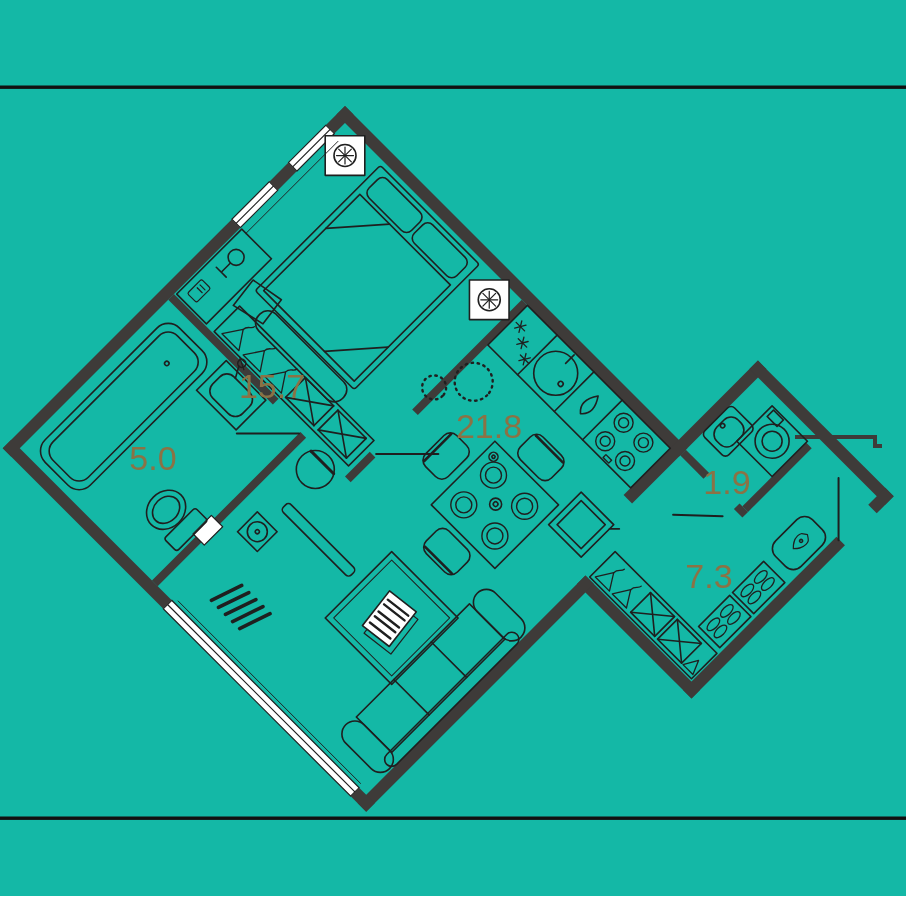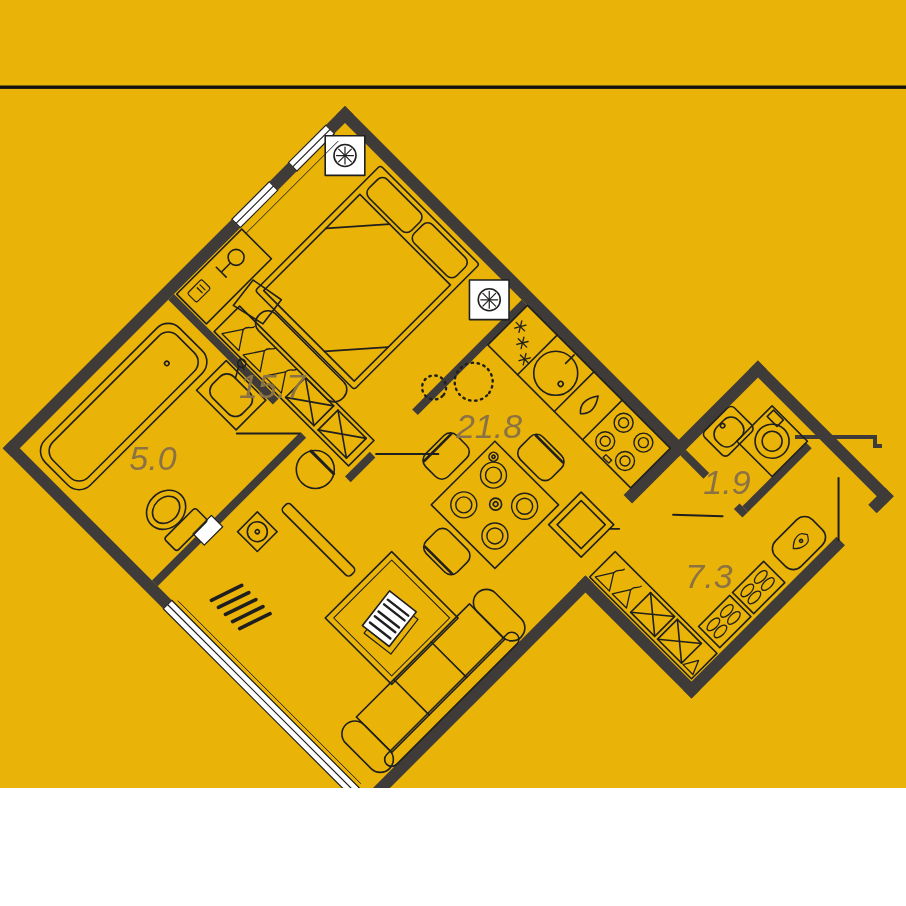--- a/index.html
+++ b/index.html
@@ -1,17 +1,17 @@
 <!DOCTYPE html>
 <html><head>
 <meta charset="utf-8">
 <style>
   html,body{margin:0;padding:0;background:#ffffff;}
-  .stage{width:906px;height:788px;position:relative;background:#eab308;overflow:hidden;
-         font-family:"Liberation Sans", sans-serif;font-style:italic;}
+  .stage{width:906px;height:896px;position:relative;background:#14b8a6;overflow:hidden;
+         font-family:"Liberation Sans", sans-serif;}
   svg{display:block;}
   text.room-label{font-family:"Liberation Sans", sans-serif;font-size:34px;}
 </style>
 </head>
 <body>
 
 <div class="stage">
 <svg width="906" height="906" viewBox="0 0 906 906">
 
   <rect x="0" y="85.5" width="906" height="3.4" fill="#111111"></rect>

